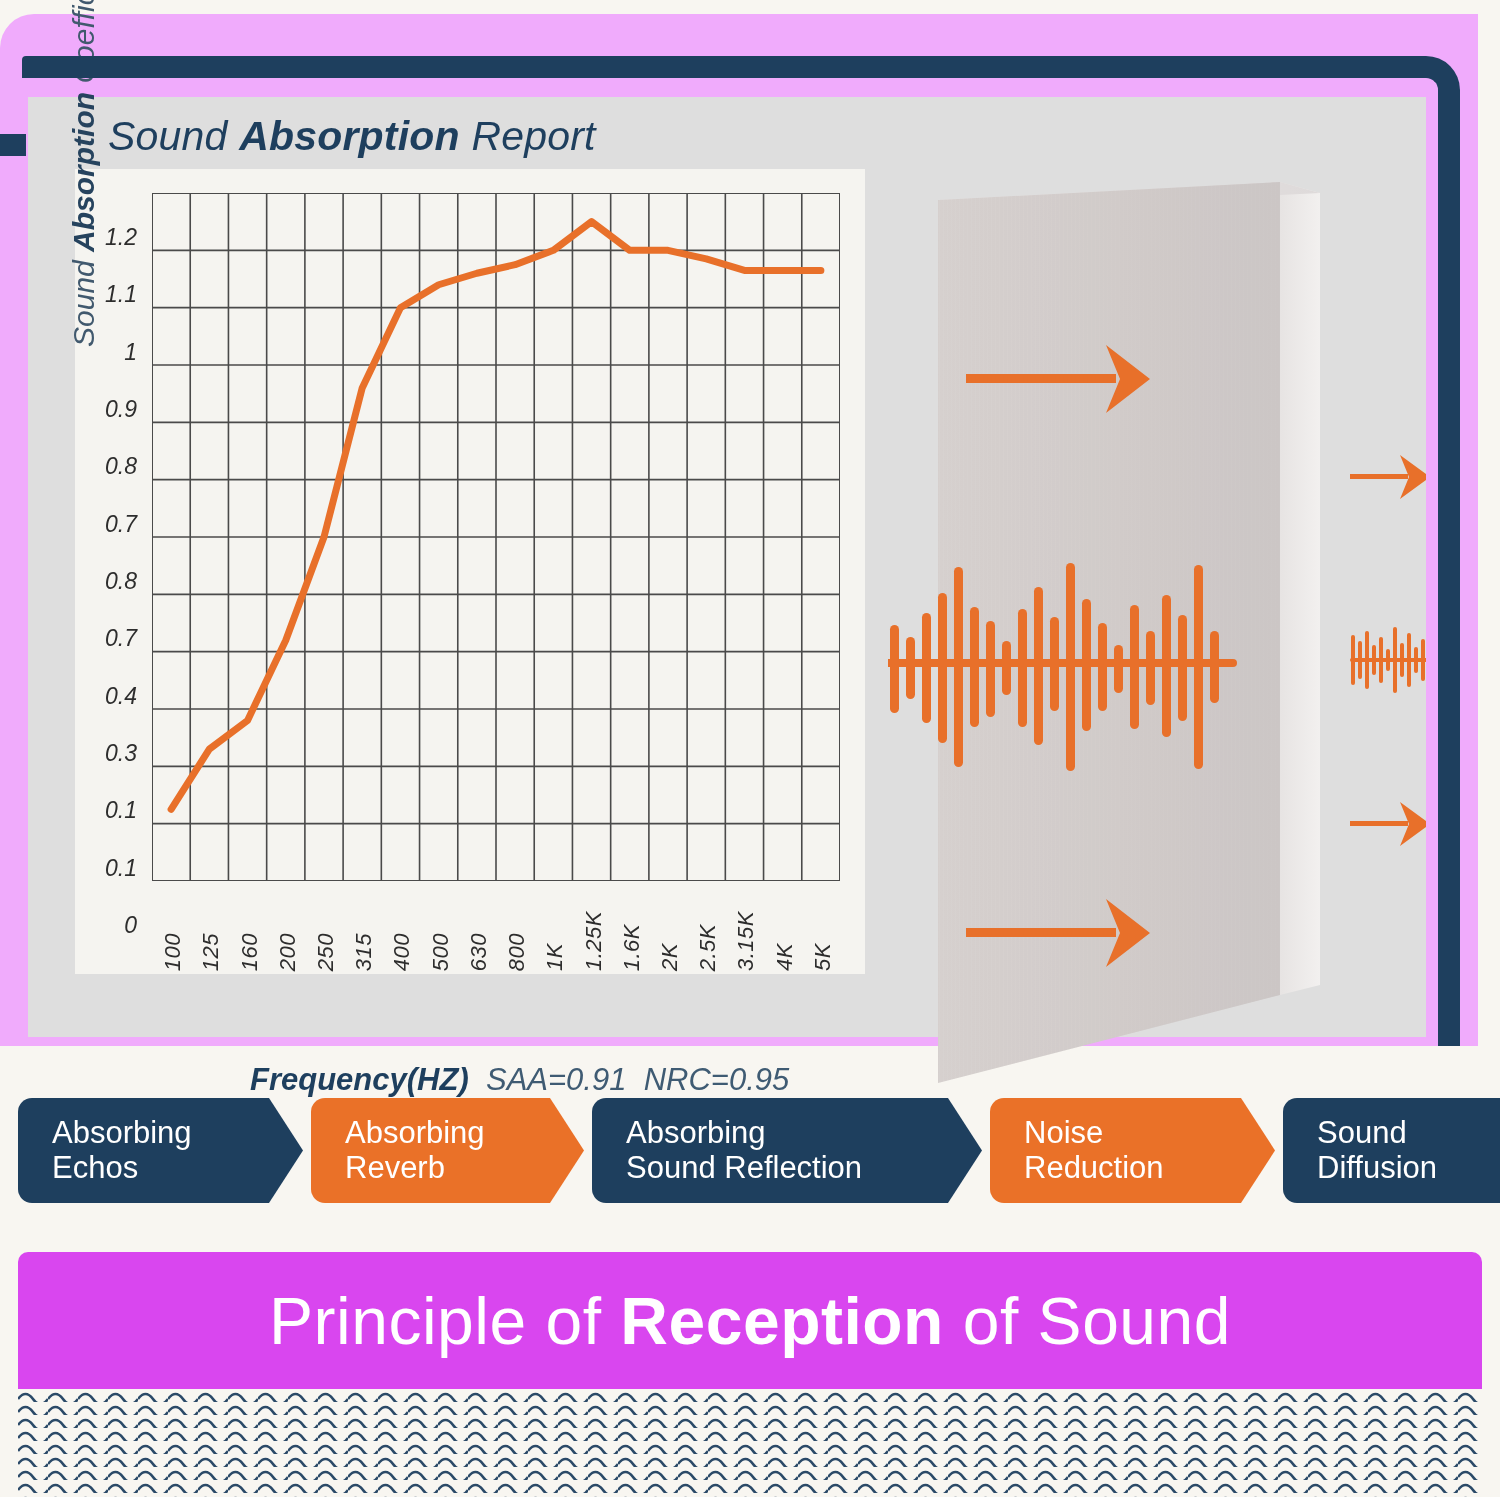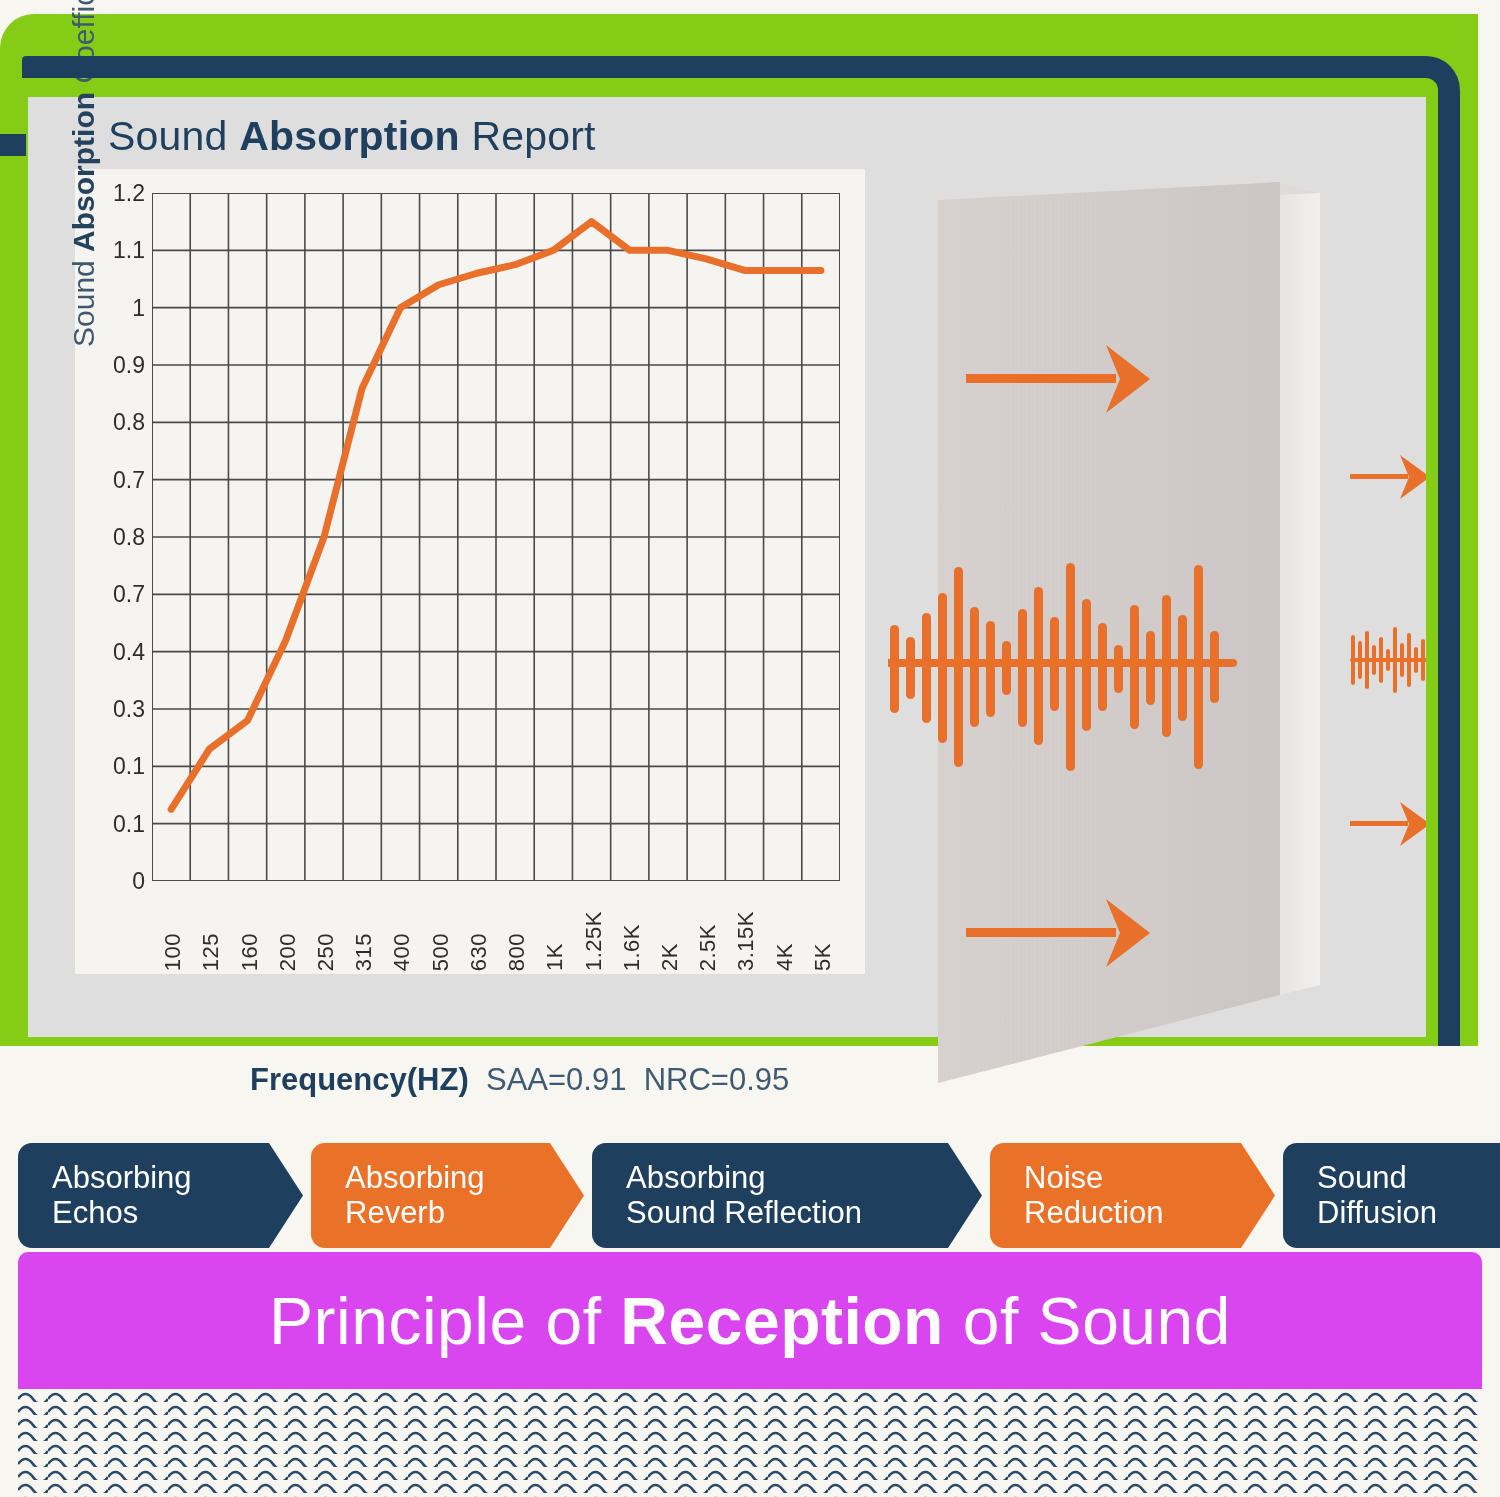--- a/index.html
+++ b/index.html
@@ -35,22 +35,23 @@
   }
   #frame-tab-b { left: -22px; }
 
   
   #content-card {
     position: absolute;
     left: 0px;
     top: 14px;
     width: 1478px;
     height: 1032px;
-    background: #84cc16;
+    background: #f0abfc;
     border-radius: 34px 0 0 0;
+    font-style: italic;
   }
 
   
   #report-panel {
     position: absolute;
     left: 28px;
     top: 83px;
     width: 1398px;
     height: 940px;
     background: #dedede;
@@ -95,27 +96,28 @@
     position: absolute;
     left: 77px;
     top: 24px;
     width: 688px;
     height: 688px;
   }
   #plot-svg { display: block; width: 688px; height: 688px; }
 
   .y-tick-label {
     position: absolute;
-    right: 0;
+    right: 8px;
     width: 60px;
     text-align: right;
     font-size: 23px;
     color: #2d2d2d;
     transform: translateY(-50%);
     font-family: "Liberation Sans", sans-serif;
+    margin-top: 44px;
   }
   #y-ticks {
     position: absolute;
     left: 0px;
     top: 24px;
     width: 70px;
     height: 688px;
   }
 
   #x-ticks {
@@ -160,21 +162,20 @@
 
   
   #badge-strip {
     position: absolute;
     left: 18px;
     top: 1098px;
     width: 1464px;
     height: 105px;
     display: flex;
     align-items: stretch;
-    margin-top: 45px;
   }
   .badge {
     position: relative;
     height: 105px;
     display: flex;
     align-items: center;
     color: #ffffff;
     font-size: 31px;
     line-height: 1.12;
     padding-left: 34px;

